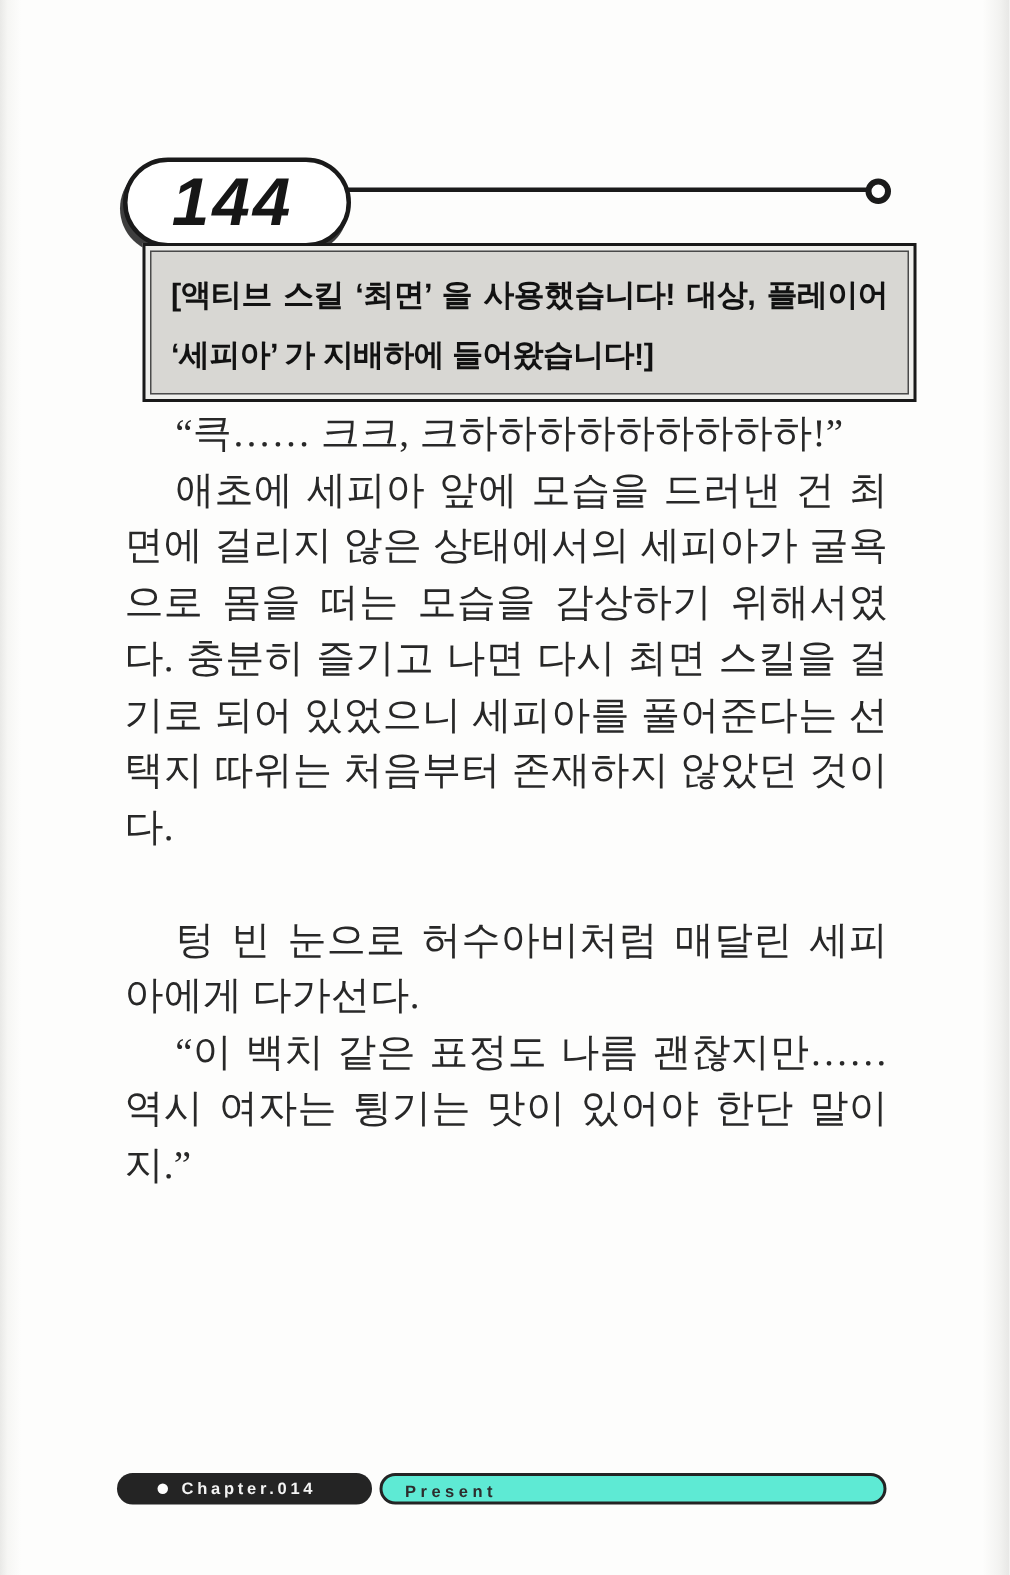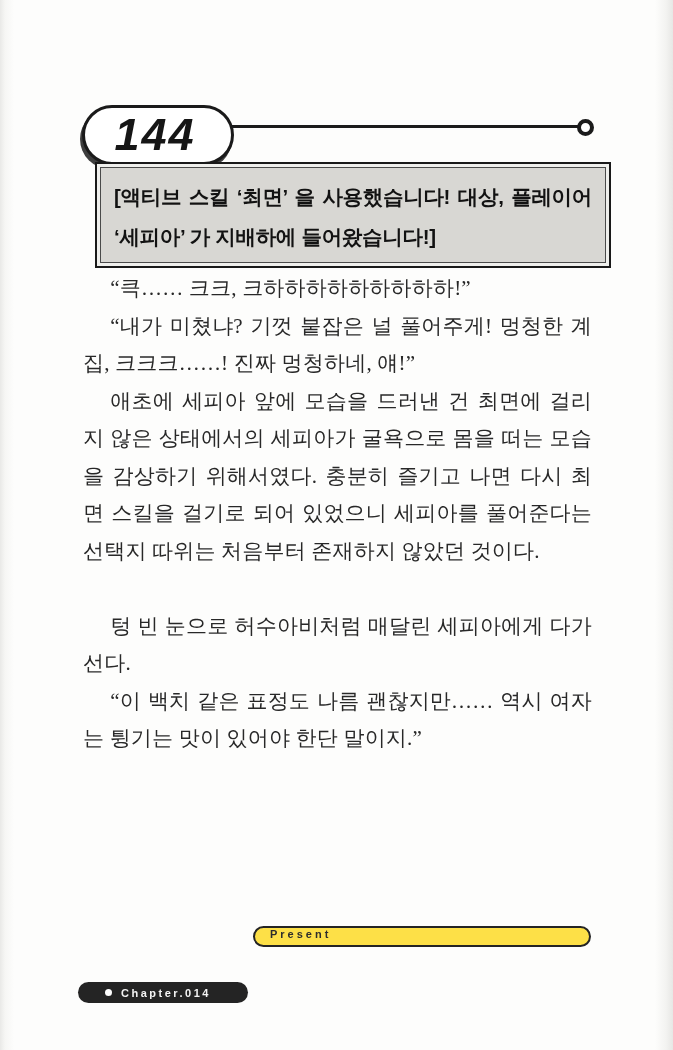--- a/index.html
+++ b/index.html
@@ -56,21 +56,21 @@
     font-family:"Liberation Sans", sans-serif;
     font-weight:bold; font-size:20.5px; line-height:40px;
     letter-spacing:-0.3px; color:#121212;
     text-align:justify;
   }
 
   
   .body-text {
     position:absolute; left:83px; top:270px;
     width:509px;
-    font-size:21px; line-height:37.5px;
+    font-size:26px; line-height:37.5px;
     letter-spacing:0.2px;
     color:#282828;
   }
   .body-text p {
     text-indent:1.3em;
     text-align:justify;
   }
   .body-text p.gap-after { margin-bottom:37.5px; }
 
   
@@ -82,25 +82,25 @@
     padding-left:27px;
     font-family:"Liberation Sans", sans-serif;
     font-weight:bold; font-size:11px;
     letter-spacing:2.5px; color:#f4f4f4;
   }
   .chapter-dot {
     width:7px; height:7px; border-radius:50%;
     background:#fdfdfd; margin-right:9px; flex:0 0 auto;
   }
   .present-pill {
-    position:absolute; left:253px; top:926px;
+    position:absolute; left:253px; top:982px;
     width:338px; height:21px;
-    background:#fde047;
+    background:#5eead4;
     border:2px solid #242424; border-radius:12px;
-    display:flex; align-items:flex-start;
+    display:flex; align-items:flex-end;
     padding-left:15px;
     font-family:"Liberation Sans", sans-serif;
     font-weight:bold; font-size:11px;
     letter-spacing:3px; color:#2d2d2d;
   }
 </style>
 </head>
 <body>
 
 <div class="page-num-pill">
@@ -108,21 +108,20 @@
 </div>
 <div class="connector-line"></div>
 <div class="connector-ring"></div>
 
 <div class="notice-box">
   <div class="notice-inner">[액티브 스킬 ‘최면’ 을 사용했습니다! 대상, 플레이어 ‘세피아’ 가 지배하에 들어왔습니다!]</div>
 </div>
 
 <div class="body-text">
     <p class="">“큭…… 크크, 크하하하하하하하하하!”</p>
-    <p class="">“내가 미쳤냐? 기껏 붙잡은 널 풀어주게! 멍청한 계집, 크크크……! 진짜 멍청하네, 얘!”</p>
     <p class="gap-after">애초에 세피아 앞에 모습을 드러낸 건 최면에 걸리지 않은 상태에서의 세피아가 굴욕으로 몸을 떠는 모습을 감상하기 위해서였다. 충분히 즐기고 나면 다시 최면 스킬을 걸기로 되어 있었으니 세피아를 풀어준다는 선택지 따위는 처음부터 존재하지 않았던 것이다.</p>
     <p class="">텅 빈 눈으로 허수아비처럼 매달린 세피아에게 다가선다.</p>
     <p class="">“이 백치 같은 표정도 나름 괜찮지만…… 역시 여자는 튕기는 맛이 있어야 한단 말이지.”</p>
   </div>
 
 <div class="chapter-pill">
   <span class="chapter-dot"></span>
   <span>Chapter.014</span>
 </div>
 <div class="present-pill">

